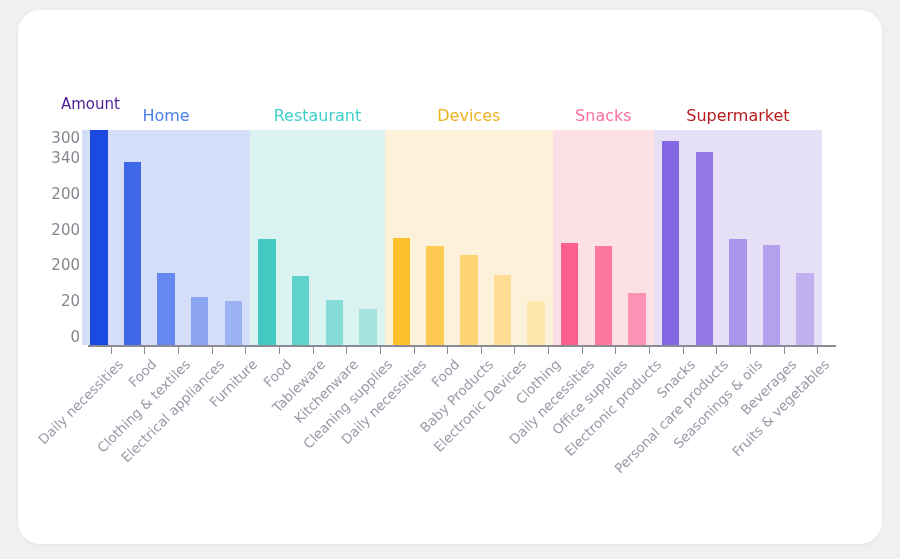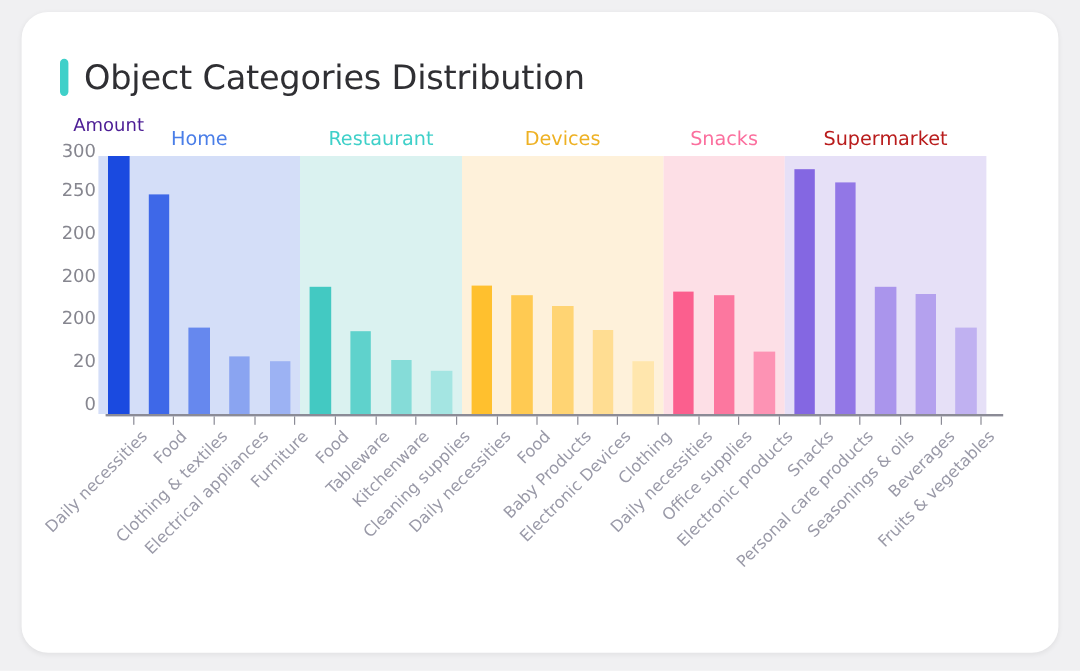--- a/index.html
+++ b/index.html
@@ -130,35 +130,31 @@
     white-space: nowrap;
     transform-origin: left top;
     transform: rotate(-45deg) translate(-100%, 0);
   }
 </style>
 </head>
 <body>
 
 <div class="card">
 
-  <div class="title-row">
-    <div class="accent-bar"></div>
-    <div class="chart-title">Object Categories Distribution</div>
-  </div>
 
   <div class="plot-wrap">
     <div class="axis-title">Amount</div>
     <div class="ylabels" id="ylabels">
         <div class="ylabel" style="top: 215px;">0</div>
         <div class="ylabel" style="top: 179.167px;">20</div>
         <div class="ylabel" style="top: 143.333px;">200</div>
         <div class="ylabel" style="top: 107.5px;">200</div>
         <div class="ylabel" style="top: 71.6667px;">200</div>
-        <div class="ylabel" style="top: 35.8333px;">250</div>
-        <div class="ylabel" style="top: 4px;">300</div>
+        <div class="ylabel" style="top: 35.8333px;">340</div>
+        <div class="ylabel" style="top: 16px;">300</div>
       </div>
     <div class="plot" id="plot">
         <div class="band" style="left: 0px; width: 168.182px; background: rgb(212, 222, 248);"></div>
         <div class="group-label" style="left: 84.0909px; color: rgb(74, 126, 232);">Home</div>
         <div class="bar" title="Daily necessities: 300" style="left: 8.07273px; width: 17.4909px; height: 215px; background: rgb(26, 74, 224);"></div>
         <div class="bar" title="Food: 256" style="left: 41.7091px; width: 17.4909px; height: 183.467px; background: rgb(62, 104, 232);"></div>
         <div class="bar" title="Clothing &amp; textiles: 101" style="left: 75.3455px; width: 17.4909px; height: 72.3833px; background: rgb(102, 136, 238);"></div>
         <div class="bar" title="Electrical appliances: 67" style="left: 108.982px; width: 17.4909px; height: 48.0167px; background: rgb(138, 164, 241);"></div>
         <div class="bar" title="Furniture: 62" style="left: 142.618px; width: 17.4909px; height: 44.4333px; background: rgb(156, 178, 243);"></div>
         <div class="band" style="left: 168.182px; width: 134.545px; background: rgb(218, 242, 240);"></div>

